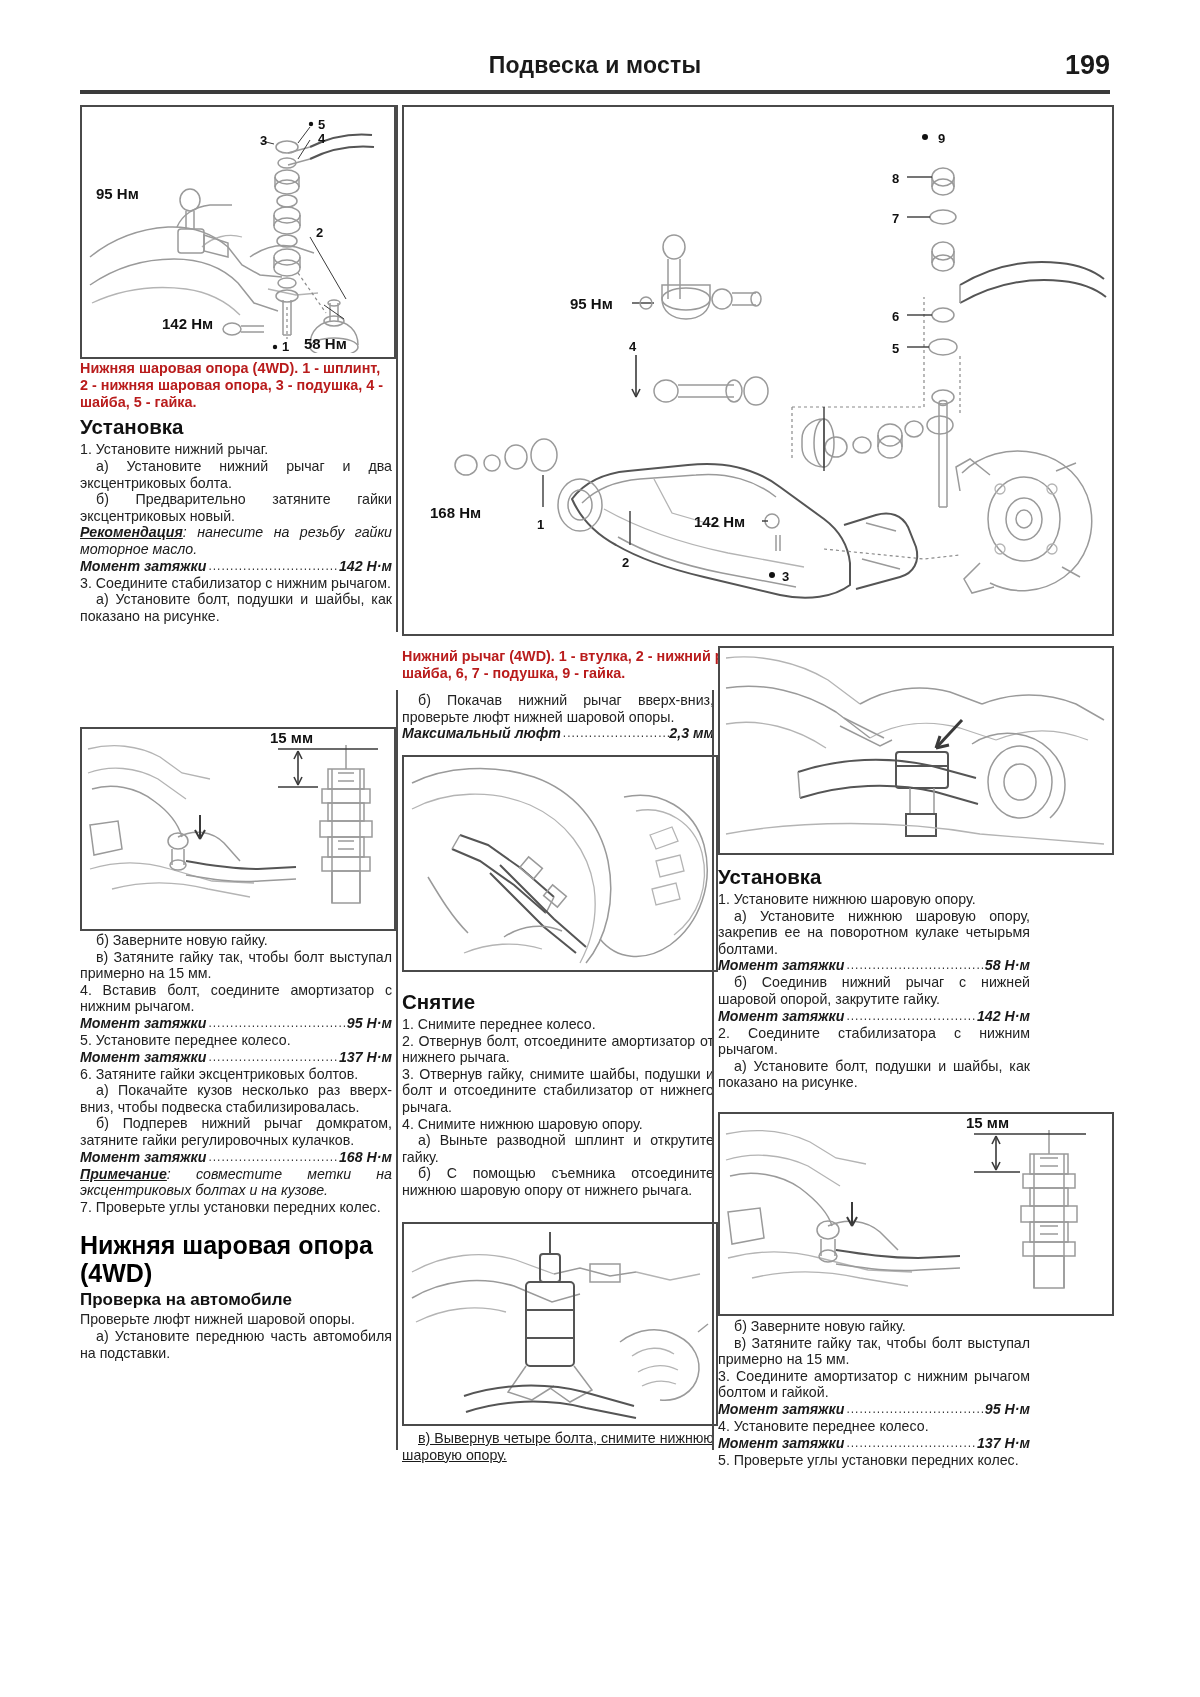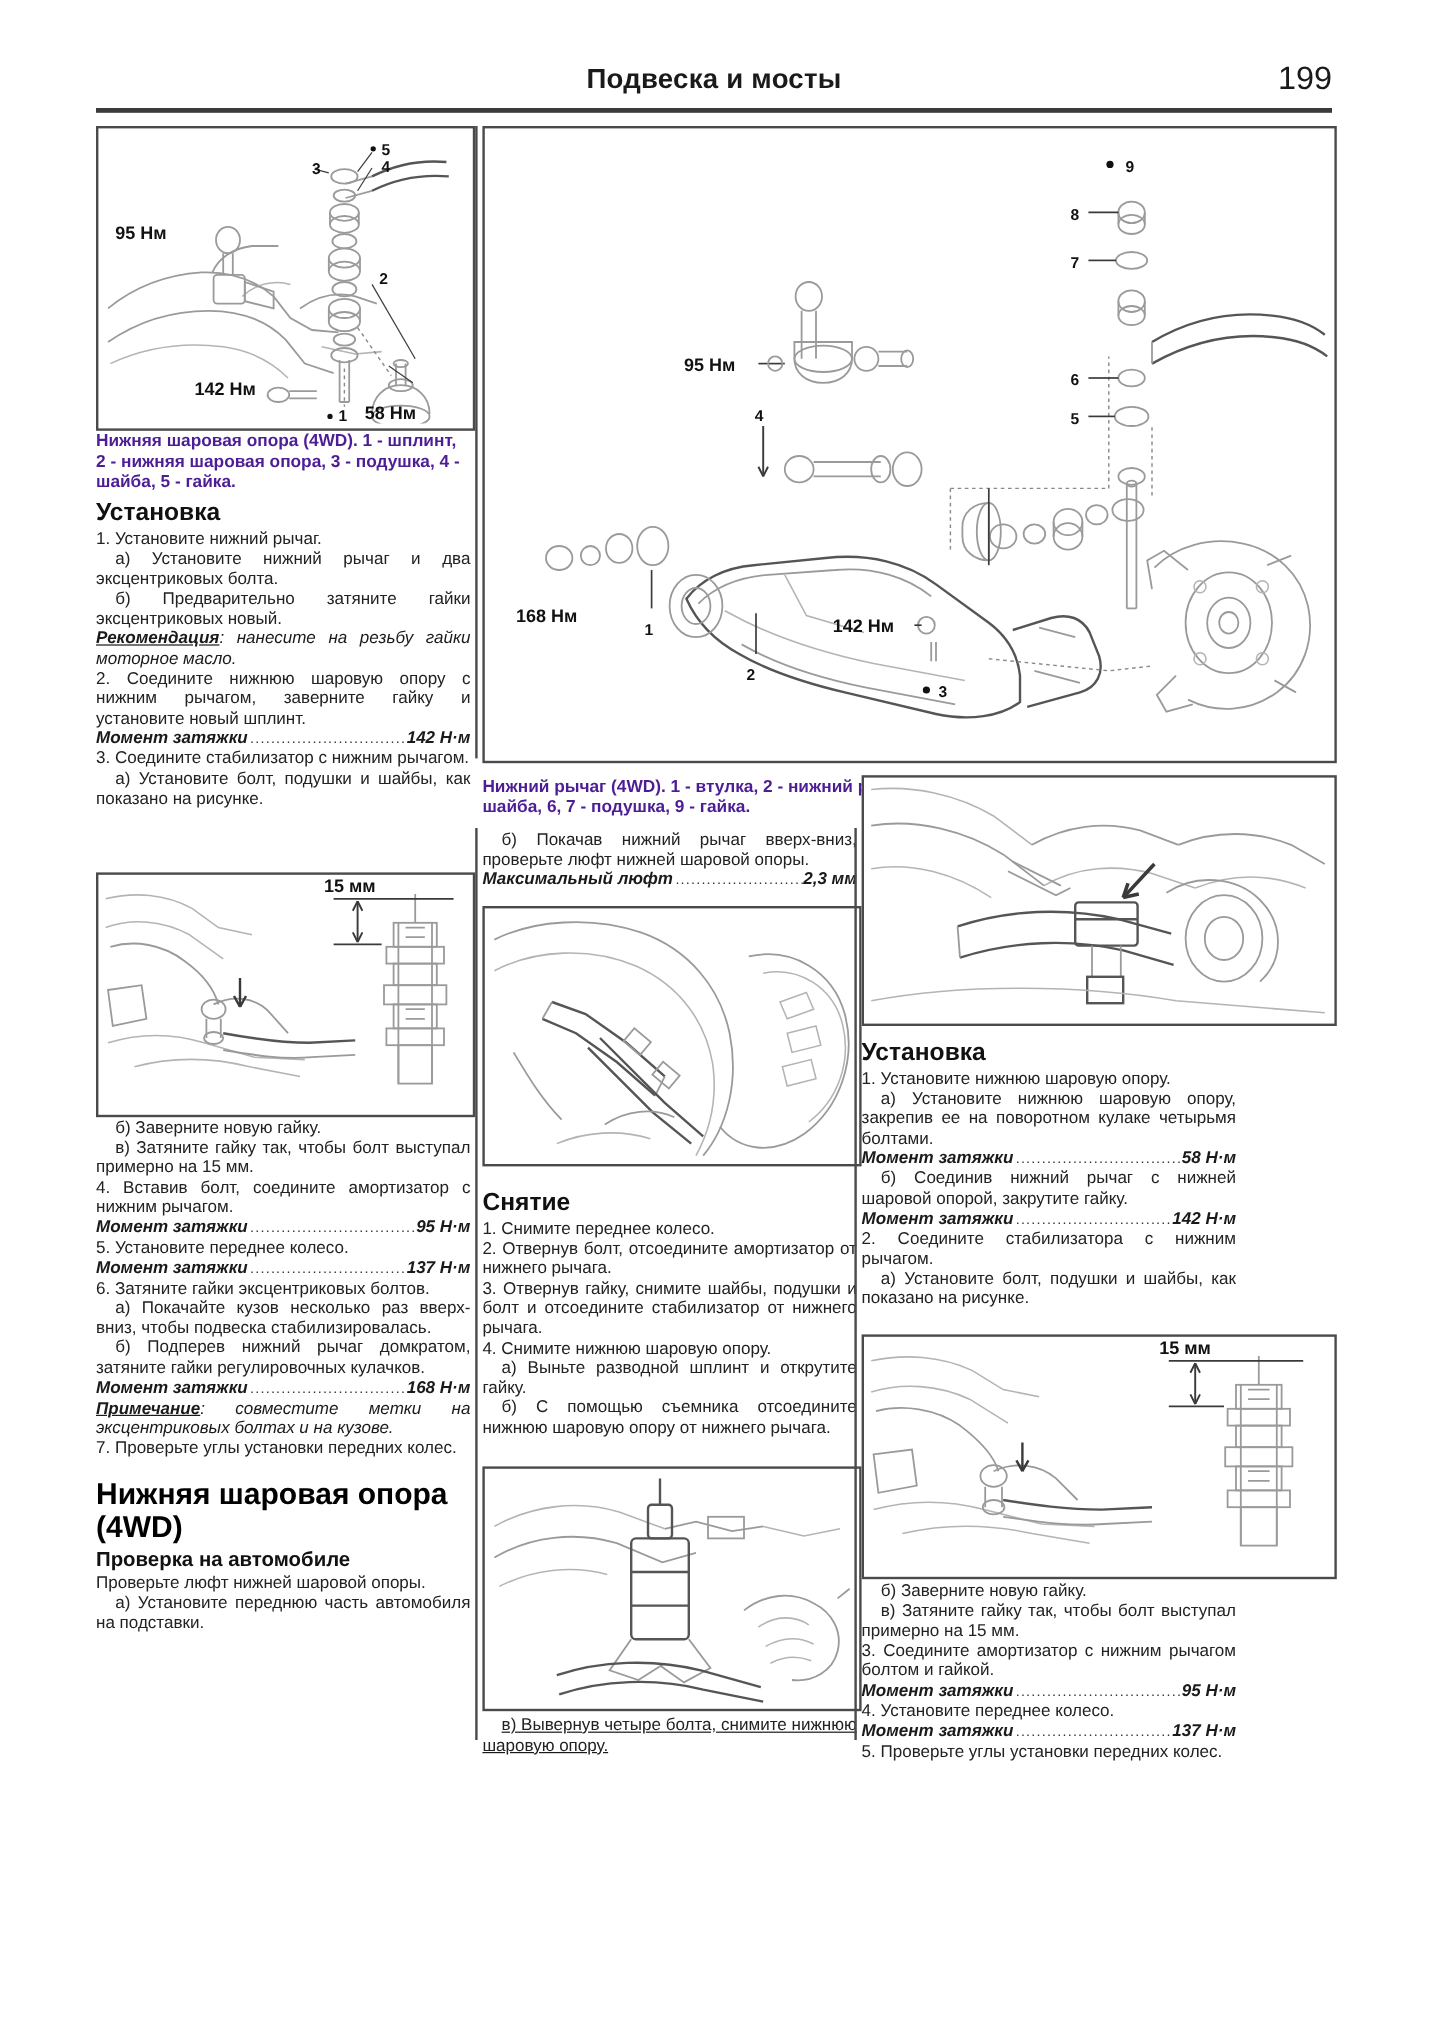--- a/index.html
+++ b/index.html
@@ -37,21 +37,21 @@
     width: 1030px;
     text-align: center;
     font-size: 23px;
     font-weight: bold;
     letter-spacing: 0.2px;
   }
   .hdr-page {
     position: absolute;
     right: 0; top: -2px;
     font-size: 27px;
-    font-weight: normal;
+    font-weight: bold;
   }
   .hdr-rule {
     position: absolute;
     left: 0;
     top: 38px;
     width: 1030px;
     height: 4px;
     background: #3b3b3b;
   }
 
@@ -82,21 +82,21 @@
     font-size: 17px;
     font-weight: bold;
     line-height: 20px;
     margin: 3px 0 1px 0;
     color: #111;
   }
   .cap {
     font-size: 14.4px;
     line-height: 16.8px;
     font-weight: bold;
-    color: #4c1d95;
+    color: #b91c1c;
   }
   .torque {
     font-style: italic;
     font-weight: bold;
     font-size: 14.2px;
     line-height: 17px;
     display: flex;
     align-items: center;
     white-space: nowrap;
   }
@@ -387,21 +387,20 @@
 
   <div class="col" style="left:80px; top:360px; width:312px;">
     <div class="cap">Нижняя шаровая опора (4WD). 1 - шплинт, 2 - нижняя шаровая опора, 3 - подушка, 4 - шайба, 5 - гайка.</div>
     <div class="h2">Установка</div>
     <div class="tx">1. Установите нижний рычаг.</div>
     <div class="tx ind">а) Установите нижний рычаг и два эксцентриковых болта.</div>
     <div class="tx ind">б) Предварительно затяните гайки эксцентриковых новый.</div>
     <div class="note">
       <span class="u">Рекомендация</span><span>: нанесите на резьбу гайки моторное масло.</span>
     </div>
-    <div class="tx">2. Соедините нижнюю шаровую опору с нижним рычагом, заверните гайку и установите новый шплинт.</div>
     <div class="torque">
       <span class="lbl">Момент затяжки</span>
       <span class="dots">..................................................................</span>
       <span class="val">142 Н·м</span>
     </div>
     <div class="tx">3. Соедините стабилизатор с нижним рычагом.</div>
     <div class="tx ind">а) Установите болт, подушки и шайбы, как показано на рисунке.</div>
   </div>
 
   <div class="fig" style="left:80px; top:727px; width:312px; height:200px;">

